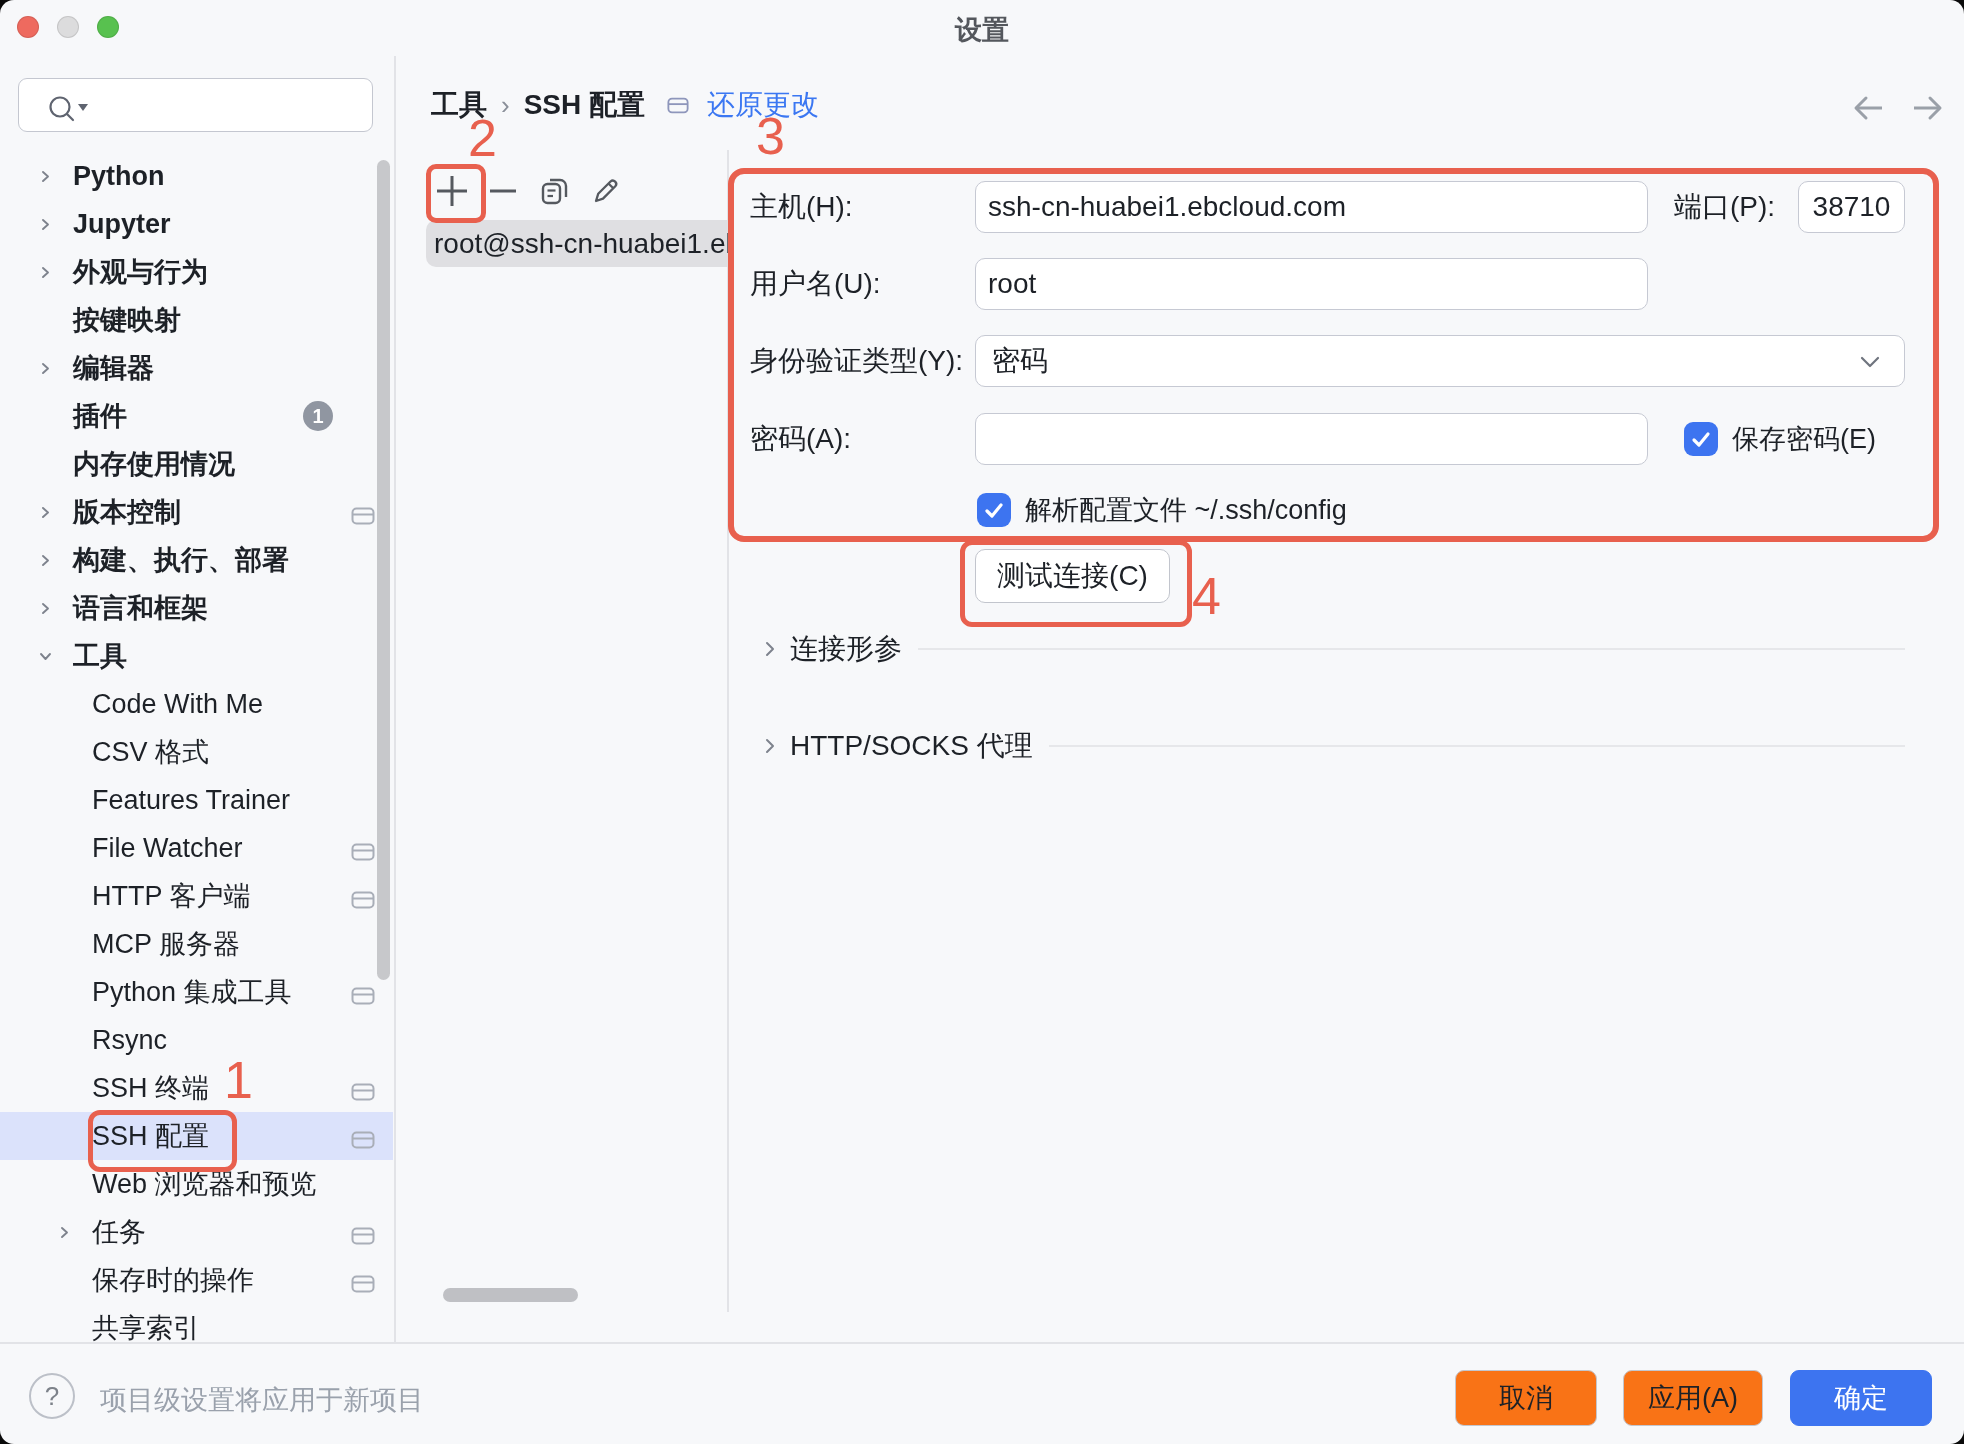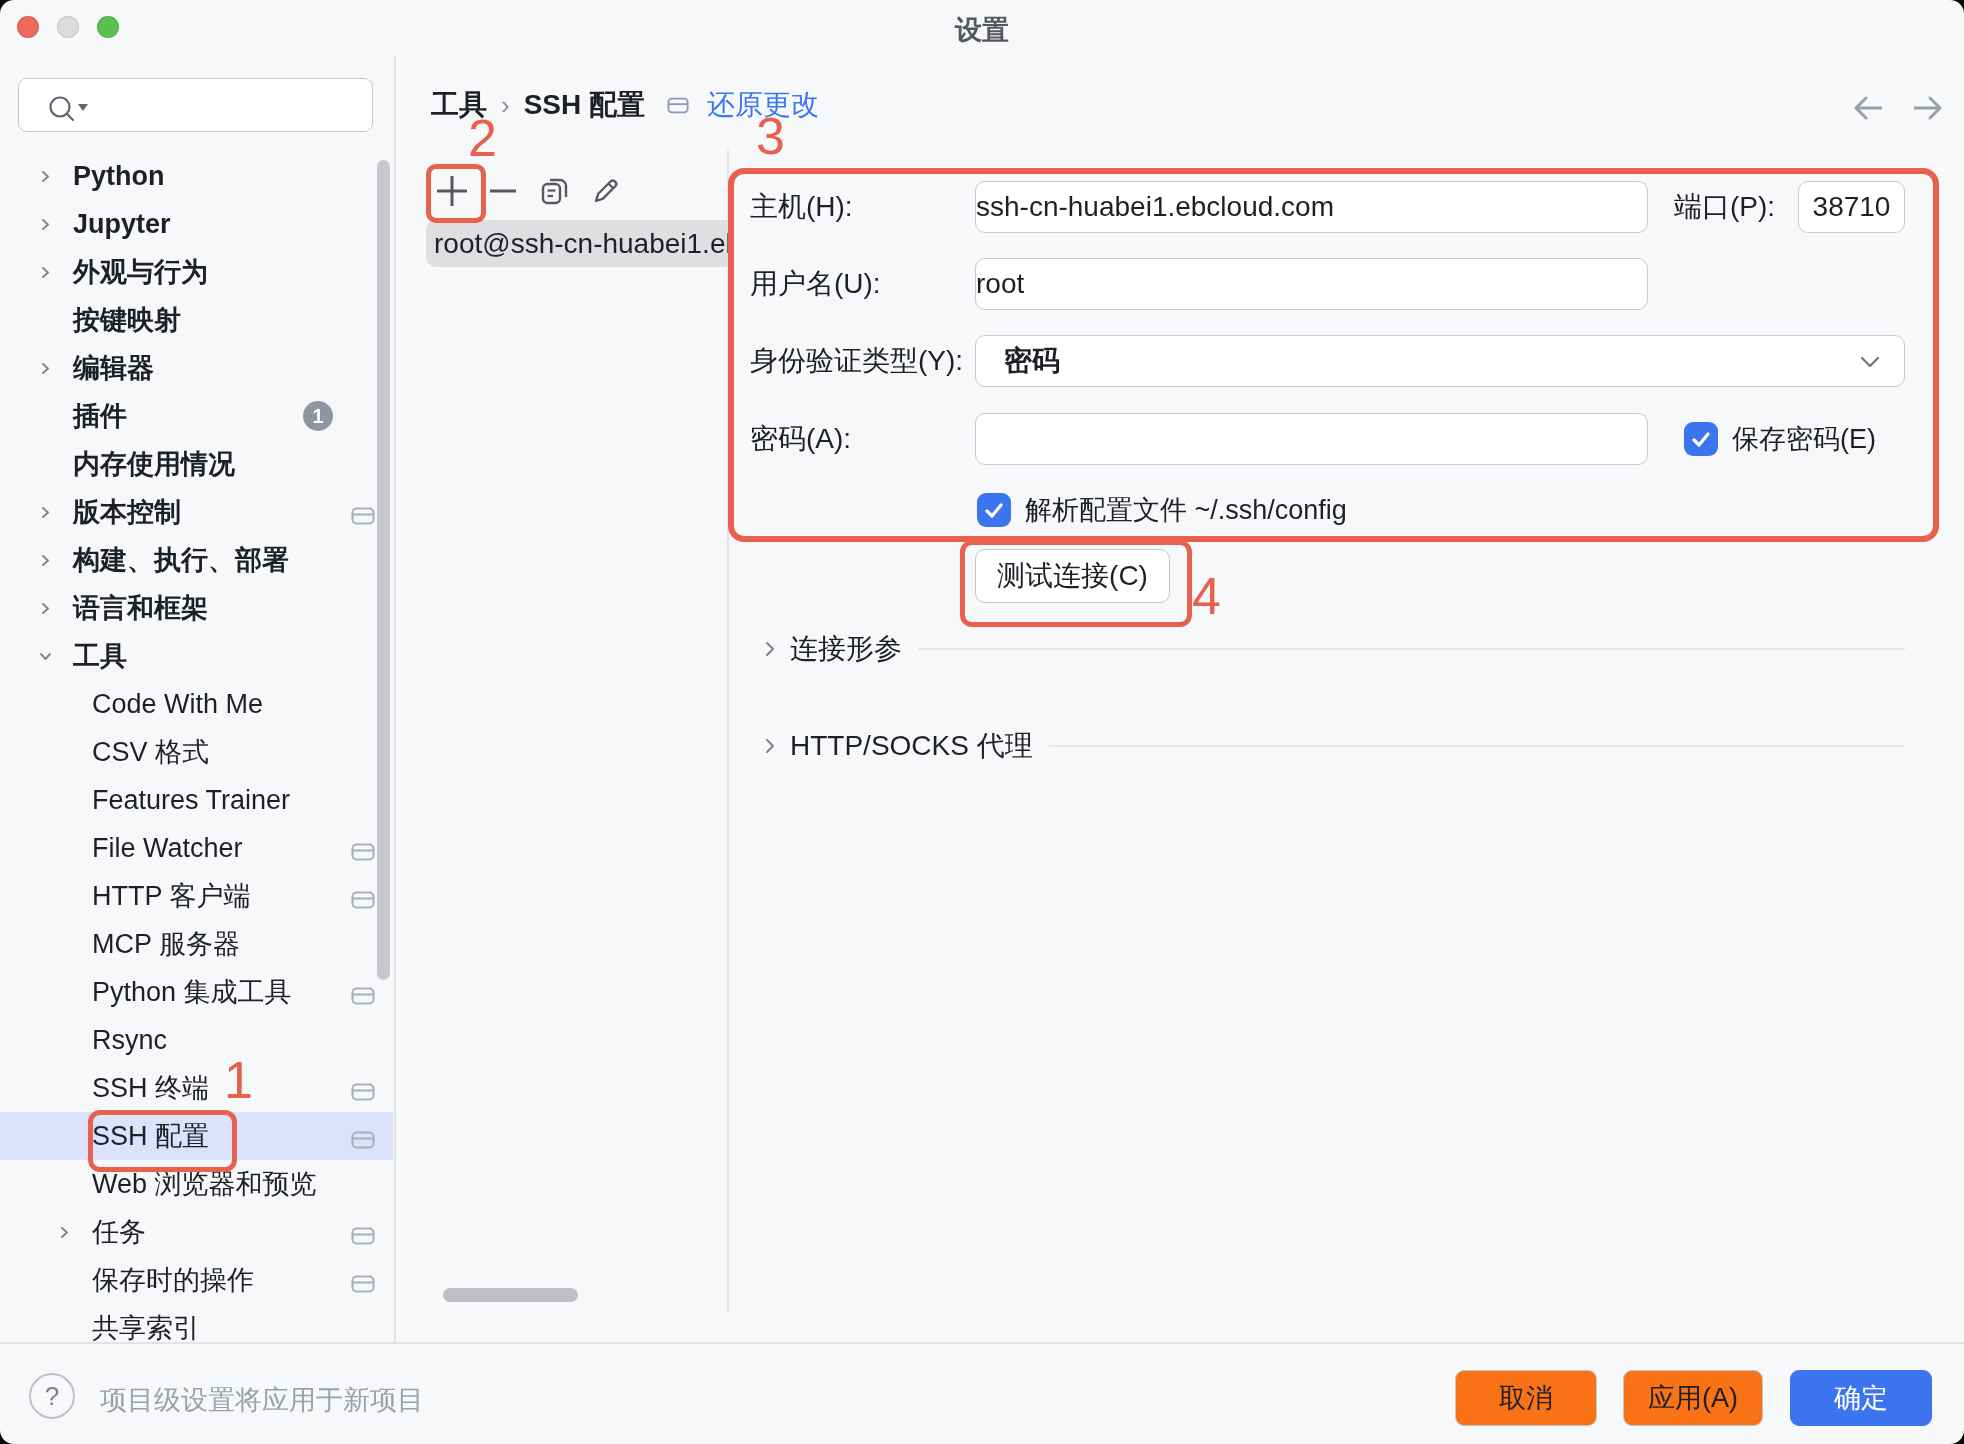--- a/index.html
+++ b/index.html
@@ -33,24 +33,24 @@
   .revert{color:#3b77f2;margin-left:18px;}
   .nav-arrows{position:absolute;left:1848px;top:90px;display:flex;gap:20px;}
   
   .tbar{position:absolute;left:434px;top:173px;display:flex;gap:15px;}
   .tbtn{width:36px;height:36px;display:flex;align-items:center;justify-content:center;}
   .listitem{position:absolute;left:426px;top:220px;width:303px;height:47px;background:#dfdfe2;border-radius:10px 0 0 10px;
             display:flex;align-items:center;padding-left:8px;font-size:28px;white-space:nowrap;overflow:hidden;box-sizing:border-box;}
   
   .flabel{position:absolute;font-size:28px;height:54px;display:flex;align-items:center;white-space:nowrap;}
   .finput{position:absolute;height:52px;background:#fff;border:1.5px solid #c6c9d3;border-radius:10px;
-          box-sizing:border-box;font-size:28px;color:#1d2127;padding:0 0;outline:none;
+          box-sizing:border-box;font-size:28px;color:#1d2127;padding:0 12px;outline:none;
           font-family:"Liberation Sans","DejaVu Sans",sans-serif;}
   .fselect{position:absolute;height:52px;background:#fff;border:1.5px solid #c6c9d3;border-radius:10px;
-           box-sizing:border-box;font-size:28px;display:flex;align-items:center;padding:0 28px;font-weight:bold;}
+           box-sizing:border-box;font-size:28px;display:flex;align-items:center;padding:0 16px;}
   .fselect .sel-chev{position:absolute;right:24px;top:20px;}
   .cbox{position:absolute;width:34px;height:34px;background:#3d74f0;border-radius:9px;display:flex;align-items:center;justify-content:center;}
   .cblabel{position:absolute;font-size:27px;height:34px;display:flex;align-items:center;white-space:nowrap;}
   .testbtn{position:absolute;left:975px;top:549px;width:195px;height:54px;background:#fff;border:1.5px solid #c2c5cd;
            border-radius:10px;font-size:28px;display:flex;align-items:center;justify-content:center;box-sizing:border-box;}
   .section{position:absolute;display:flex;align-items:center;font-size:28px;}
   .section .line{height:2px;background:#e6e7ea;margin-left:16px;}
   
   .ann-box{position:absolute;border:5px solid #e8604e;border-radius:12px;pointer-events:none;z-index:40;}
   .ann-num{position:absolute;color:#e8604e;font-size:52px;font-weight:500;z-index:40;pointer-events:none;}

